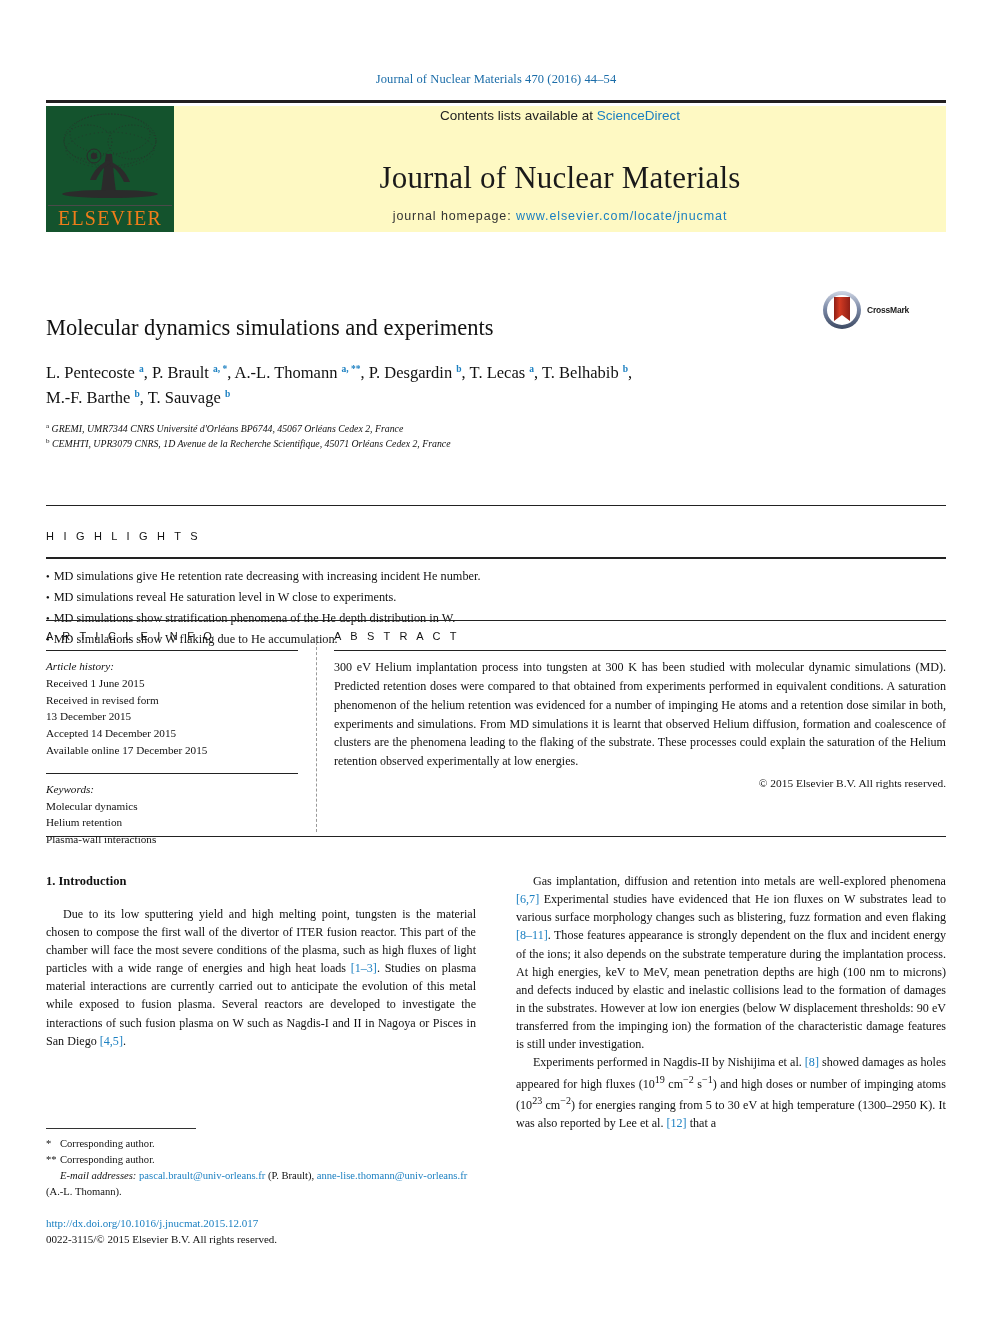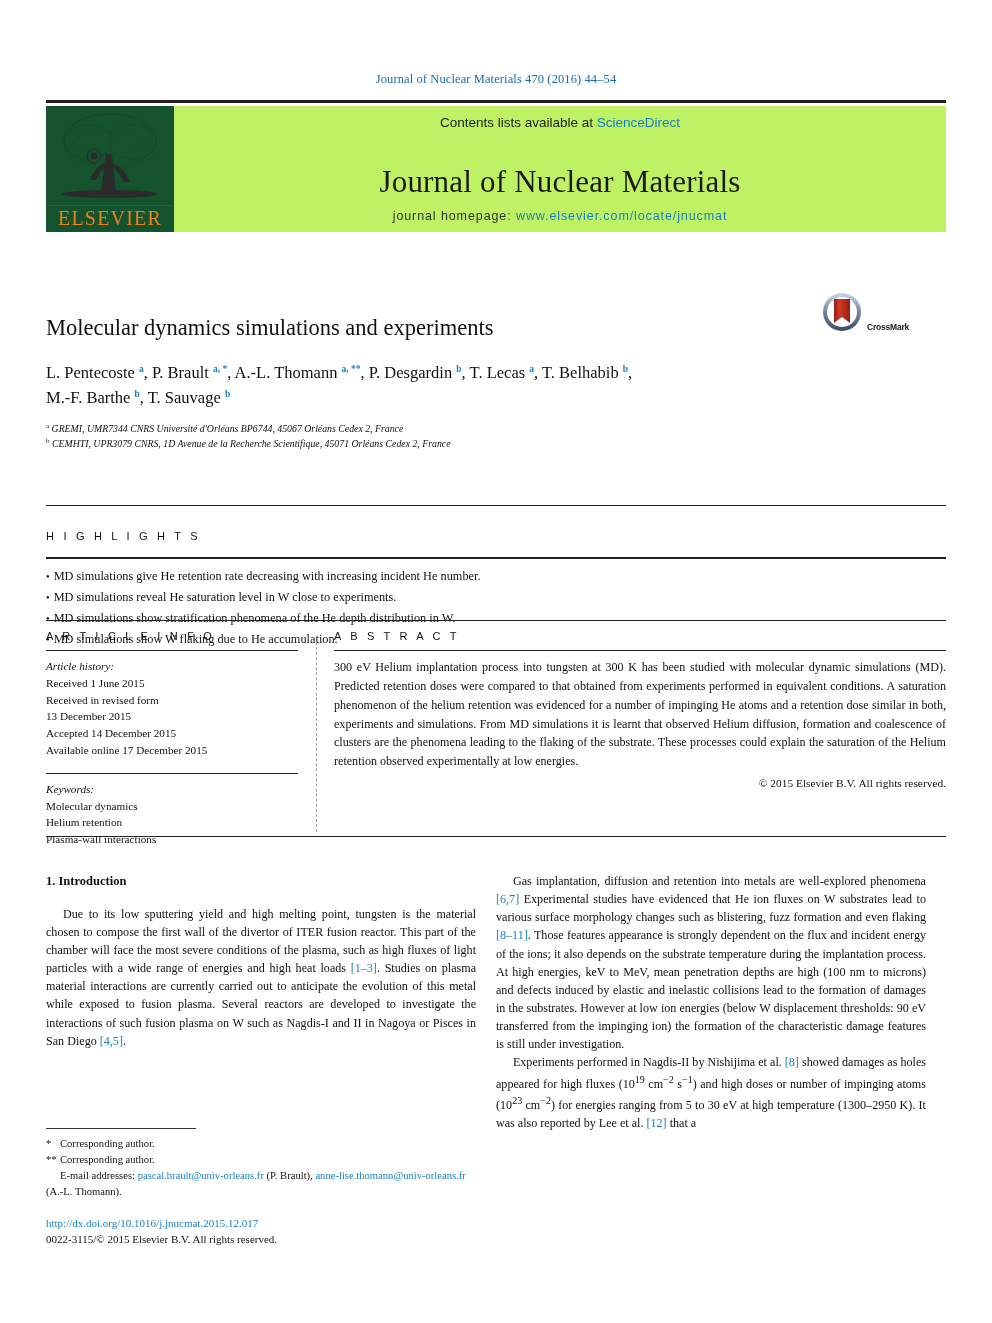--- a/index.html
+++ b/index.html
@@ -80,26 +80,26 @@
     font-family: "Liberation Serif", serif;
     font-size: 20px;
     letter-spacing: 1.2px;
     color: #ef7d1a;
     border-top: 1.6px solid #4a4a4a;
     padding-top: 1px;
   }
 
   .journal-band {
     flex: 1 1 auto;
-    background: #bef264;
+    background: #fef9c3;
     display: flex;
     flex-direction: column;
     align-items: center;
     justify-content: space-between;
-    padding: 9px 0 9px 0;
+    padding: 2px 0 9px 0;
     box-sizing: border-box;
     gap: 8px;
   }
   .contents-line {
     font-family: "Liberation Sans", sans-serif;
     font-size: 13.5px;
     color: #222;
   }
   .contents-line .sd-link { color: #1a7fc1; }
   .journal-title {
@@ -197,21 +197,21 @@
   }
   .affiliations sup { font-style: normal; font-size: 7px; vertical-align: super; }
 
   .crossmark {
     position: absolute;
     top: 288px;
     left: 822px;
     width: 124px;
     height: 44px;
     display: flex;
-    align-items: flex-end;
+    align-items: center;
     gap: 5px;
   }
   .crossmark-label {
     font-family: "Liberation Sans", sans-serif;
     font-size: 8.5px;
     font-weight: bold;
     color: #222;
     letter-spacing: -0.2px;
   }
 
@@ -298,21 +298,21 @@
     position: absolute;
     top: 872px;
     font-family: "Liberation Serif", serif;
     font-size: 12.1px;
     line-height: 1.5;
     text-align: justify;
     color: #111;
     width: 430px;
   }
   .body-left { left: 46px; }
-  .body-right { left: 496px; }
+  .body-right { left: 516px; }
   .sec-head {
     font-family: Liberation Serif, serif;
     font-size: 12.5px;
     font-weight: bold;
     margin: 0 0 14px 0;
     color: #111;
   }
   .body-col p { margin: 0; text-indent: 1.4em; }
   .ref { color: #1a7fc1; }
 
@@ -329,21 +329,21 @@
     left: 46px;
     top: 1136px;
     width: 430px;
     font-family: "Liberation Serif", serif;
     font-size: 10.6px;
     line-height: 1.5;
     color: #111;
   }
   .footnotes .fn { text-indent: 0; padding-left: 14px; position: relative; }
   .footnotes .fn .mk { position: absolute; left: 0; top: 0; }
-  .footnotes .em-label { }
+  .footnotes .em-label { font-style: italic; }
   .link { color: #1a7fc1; }
 
   .doi-block {
     position: absolute;
     left: 46px;
     top: 1216px;
     width: 430px;
     font-family: "Liberation Serif", serif;
     font-size: 11px;
     line-height: 1.45;

